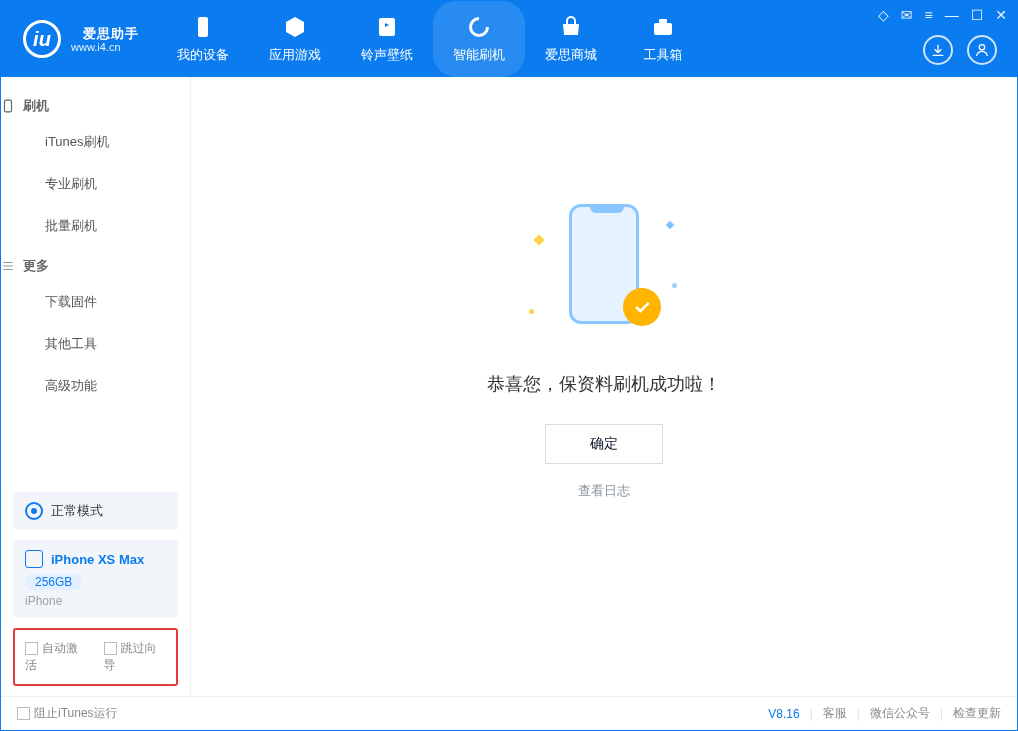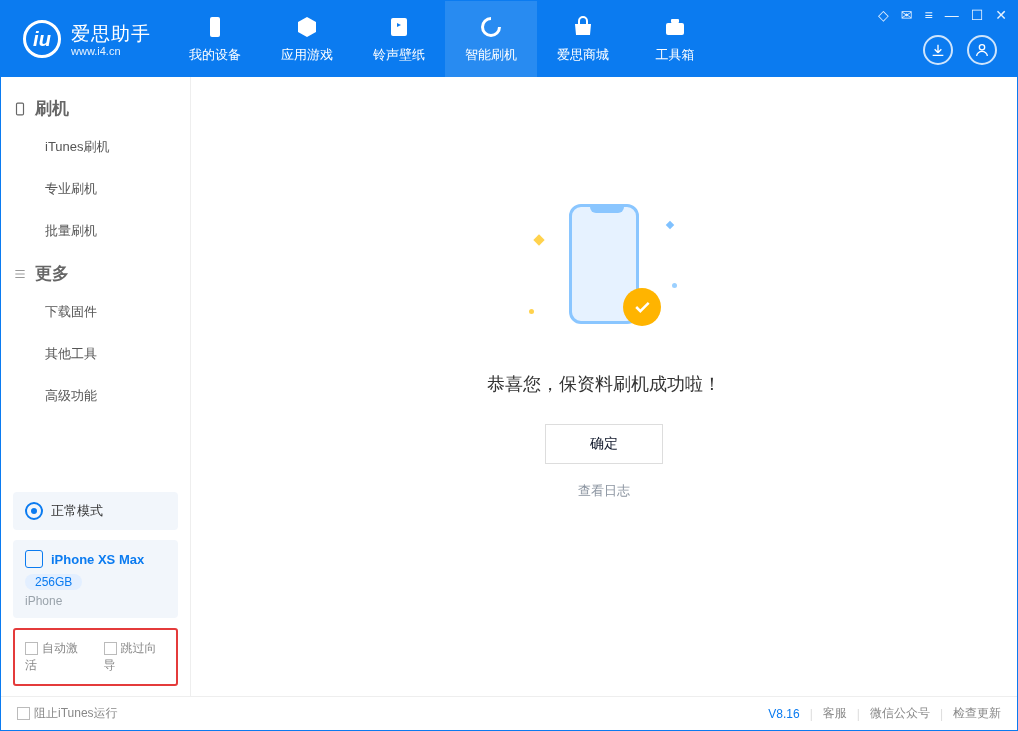--- a/index.html
+++ b/index.html
@@ -4,38 +4,38 @@
 <style>
 * { margin: 0; padding: 0; box-sizing: border-box; font-family: "Microsoft YaHei", Arial, sans-serif; }
 body { background: #fff; width: 1018px; height: 731px; overflow: hidden; }
 
 .app { width: 1018px; height: 731px; border: 1px solid #0b7bf0; display: flex; flex-direction: column; }
 
 
 .header { height: 76px; background: linear-gradient(to bottom,#0b7bf0,#0b7bf0); display: flex; align-items: center; color: #fff; position: relative; }
 .logo-block { display:flex; align-items:center; padding:0 18px 0 22px; }
 .logo-ico { width:38px; height:38px; border:3px solid #fff; border-radius:50%; display:flex; align-items:center; justify-content:center; font-weight:bold; color:#fff; font-style:italic; font-size:20px; margin-right:10px;}
-.logo-txt .t1{font-size:19px; font-weight:normal; letter-spacing:1px;}
+.logo-txt .t1{font-size:13px; font-weight:bold; letter-spacing:1px;margin-left:12px;}
 .logo-txt .t2{font-size:11px; opacity:.9; margin-top:-2px;}
 .nav { display:flex; height:100%; }
 .nav-item { width:92px; height:100%; display:flex; flex-direction:column; align-items:center; justify-content:center; font-size:13px; cursor:pointer; position:relative;}
-.nav-item.active{ background: rgba(255,255,255,0.12); }
+.nav-item.active{ background: rgba(255,255,255,0.12); border-radius: 23px; }
 .nav-item .nico{ height:26px; display:flex; align-items:center; justify-content:center; margin-bottom:6px;}
 .nav-item .nico svg{width:24px;height:24px;fill:#fff;}
 .win-ctrl { position:absolute; right:10px; top:6px; display:flex; gap:12px; align-items:center;}
 .win-ctrl span{ cursor:pointer; font-size:14px; opacity:.9;}
 .hdr-right{position:absolute; right:20px; bottom:12px; display:flex; gap:14px;}
 .circ-btn{width:30px;height:30px;border:2px solid rgba(255,255,255,.8);border-radius:50%;display:flex;align-items:center;justify-content:center;cursor:pointer;}
 .circ-btn svg{width:16px;height:16px;stroke:#fff;fill:none;stroke-width:2;}
 
 
 .body{flex:1; display:flex; min-height:0;}
 .sidebar{width:190px; background:#fff; border-right:1px solid #eee; display:flex; flex-direction:column;}
 .sb-scroll{flex:1; overflow:auto; padding-top:10px;}
-.sb-sec{padding:10px 12px 6px; color:#666; font-size:17px; display:flex; align-items:center; gap:8px; font-weight:bold;}
+.sb-sec{padding:10px 0 6px; color:#666; font-size:13px; display:flex; align-items:center; gap:8px; font-weight:bold;}
 .sb-sec svg{width:14px;height:14px;}
 .sb-item{padding:12px 18px 12px 44px; font-size:13px; color:#555; cursor:pointer;}
 .sb-item.active{color:#0b7bf0;}
 .sb-bottom{padding:0 12px 10px;}
 .card{background:#f2f6fb; border-radius:4px; padding:10px 12px; margin-bottom:10px; font-size:13px; color:#333;}
 .card .row{display:flex;align-items:center;gap:8px;}
 .mode-ico{width:18px;height:18px;border:2px solid #0b7bf0;border-radius:50%;display:inline-flex;align-items:center;justify-content:center;}
 .mode-ico span{width:6px;height:6px;background:#0b7bf0;border-radius:50%;}
 .dev-ico{width:18px;height:18px;border:1.5px solid #0b7bf0;border-radius:3px;display:inline-block;position:relative;}
 .dev-name{color:#0b7bf0;font-weight:bold;font-size:13px;}

